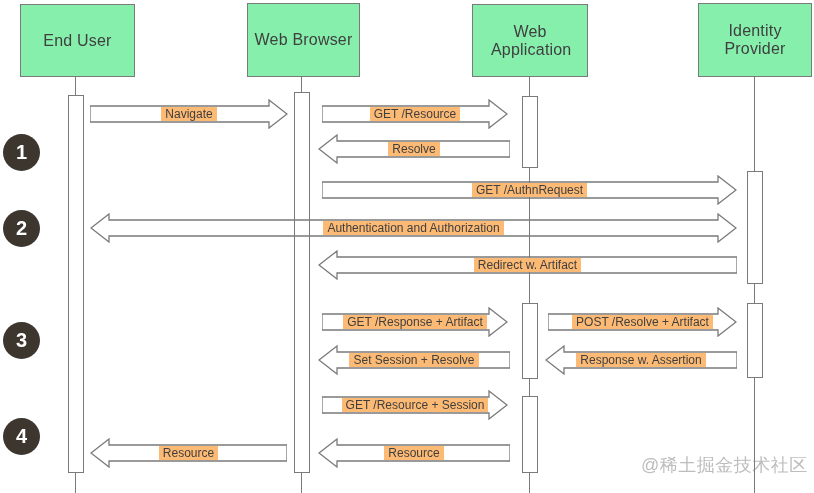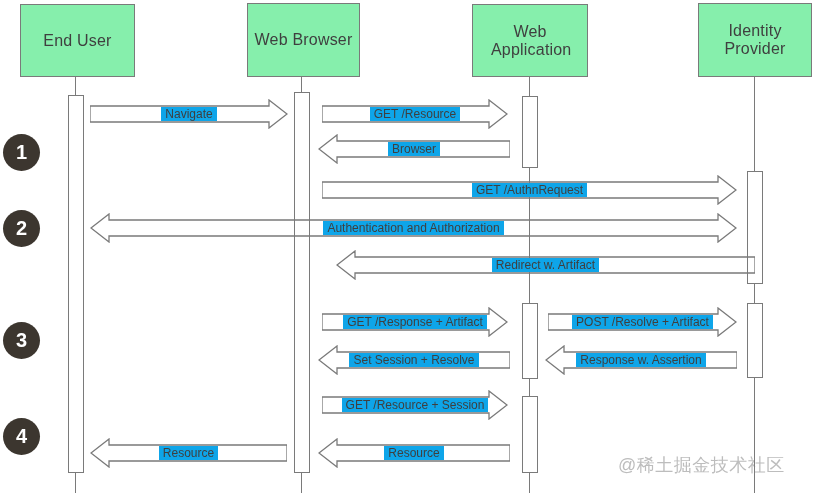--- a/index.html
+++ b/index.html
@@ -27,25 +27,25 @@
     font-size:20px;font-weight:bold;z-index:3;
   }
   .arrow{position:absolute;height:30px;z-index:3;}
   .arrow svg{position:absolute;left:0;top:0;display:block;}
   .arrow-shape{fill:none;stroke:#7a7a7a;stroke-width:1.3;}
   .arrow-label-wrap{
     position:absolute;left:0;right:0;top:0;bottom:0;
     display:flex;align-items:center;justify-content:center;
   }
   .arrow-label{
-    background:#0ea5e9;padding:0 4px;font-size:12px;line-height:14px;color:#3f3f3f;
+    background:#fdba74;padding:0 4px;font-size:12px;line-height:14px;color:#3f3f3f;
     white-space:nowrap;
   }
   .watermark{
-    position:absolute;left:618px;top:453px;font-size:18px;letter-spacing:.5px;
+    position:absolute;left:641px;top:453px;font-size:18px;letter-spacing:.5px;
     color:#bdbdbd;z-index:0;white-space:nowrap;
   }
 </style>
 </head>
 <body>
 
 <div class="canvas">
 
   <div class="watermark">@稀土掘金技术社区</div>
 
@@ -104,21 +104,21 @@
     <div class="arrow-label-wrap">
         <span class="arrow-label">GET /Resource</span>
       </div>
   </div>
 
   <div class="arrow" style="left:318px;top:134px;width:192px">
     <svg width="192" height="30" viewBox="0 0 192 30">
       <polygon class="arrow-shape" points="192,7 19,7 19,1 1,15 19,29 19,23 192,23"></polygon>
     </svg>
     <div class="arrow-label-wrap">
-        <span class="arrow-label">Browser</span>
+        <span class="arrow-label">Resolve</span>
       </div>
   </div>
 
   <div class="arrow" style="left:322px;top:175px;width:415px">
     <svg width="415" height="30" viewBox="0 0 415 30">
       <polygon class="arrow-shape" points="0,7 396,7 396,1 414,15 396,29 396,23 0,23"></polygon>
     </svg>
     <div class="arrow-label-wrap">
         <span class="arrow-label">GET /AuthnRequest</span>
       </div>
@@ -126,21 +126,21 @@
 
   <div class="arrow" style="left:90px;top:213px;width:647px">
     <svg width="647" height="30" viewBox="0 0 647 30">
       <polygon class="arrow-shape" points="1,15 19,1 19,7 628,7 628,1 646,15 628,29 628,23 19,23 19,29"></polygon>
     </svg>
     <div class="arrow-label-wrap">
         <span class="arrow-label">Authentication and Authorization</span>
       </div>
   </div>
 
-  <div class="arrow" style="left:336px;top:250px;width:419px">
+  <div class="arrow" style="left:318px;top:250px;width:419px">
     <svg width="419" height="30" viewBox="0 0 419 30">
       <polygon class="arrow-shape" points="419,7 19,7 19,1 1,15 19,29 19,23 419,23"></polygon>
     </svg>
     <div class="arrow-label-wrap">
         <span class="arrow-label">Redirect w. Artifact</span>
       </div>
   </div>
 
   <div class="arrow" style="left:548px;top:307px;width:189px">
     <svg width="189" height="30" viewBox="0 0 189 30">

